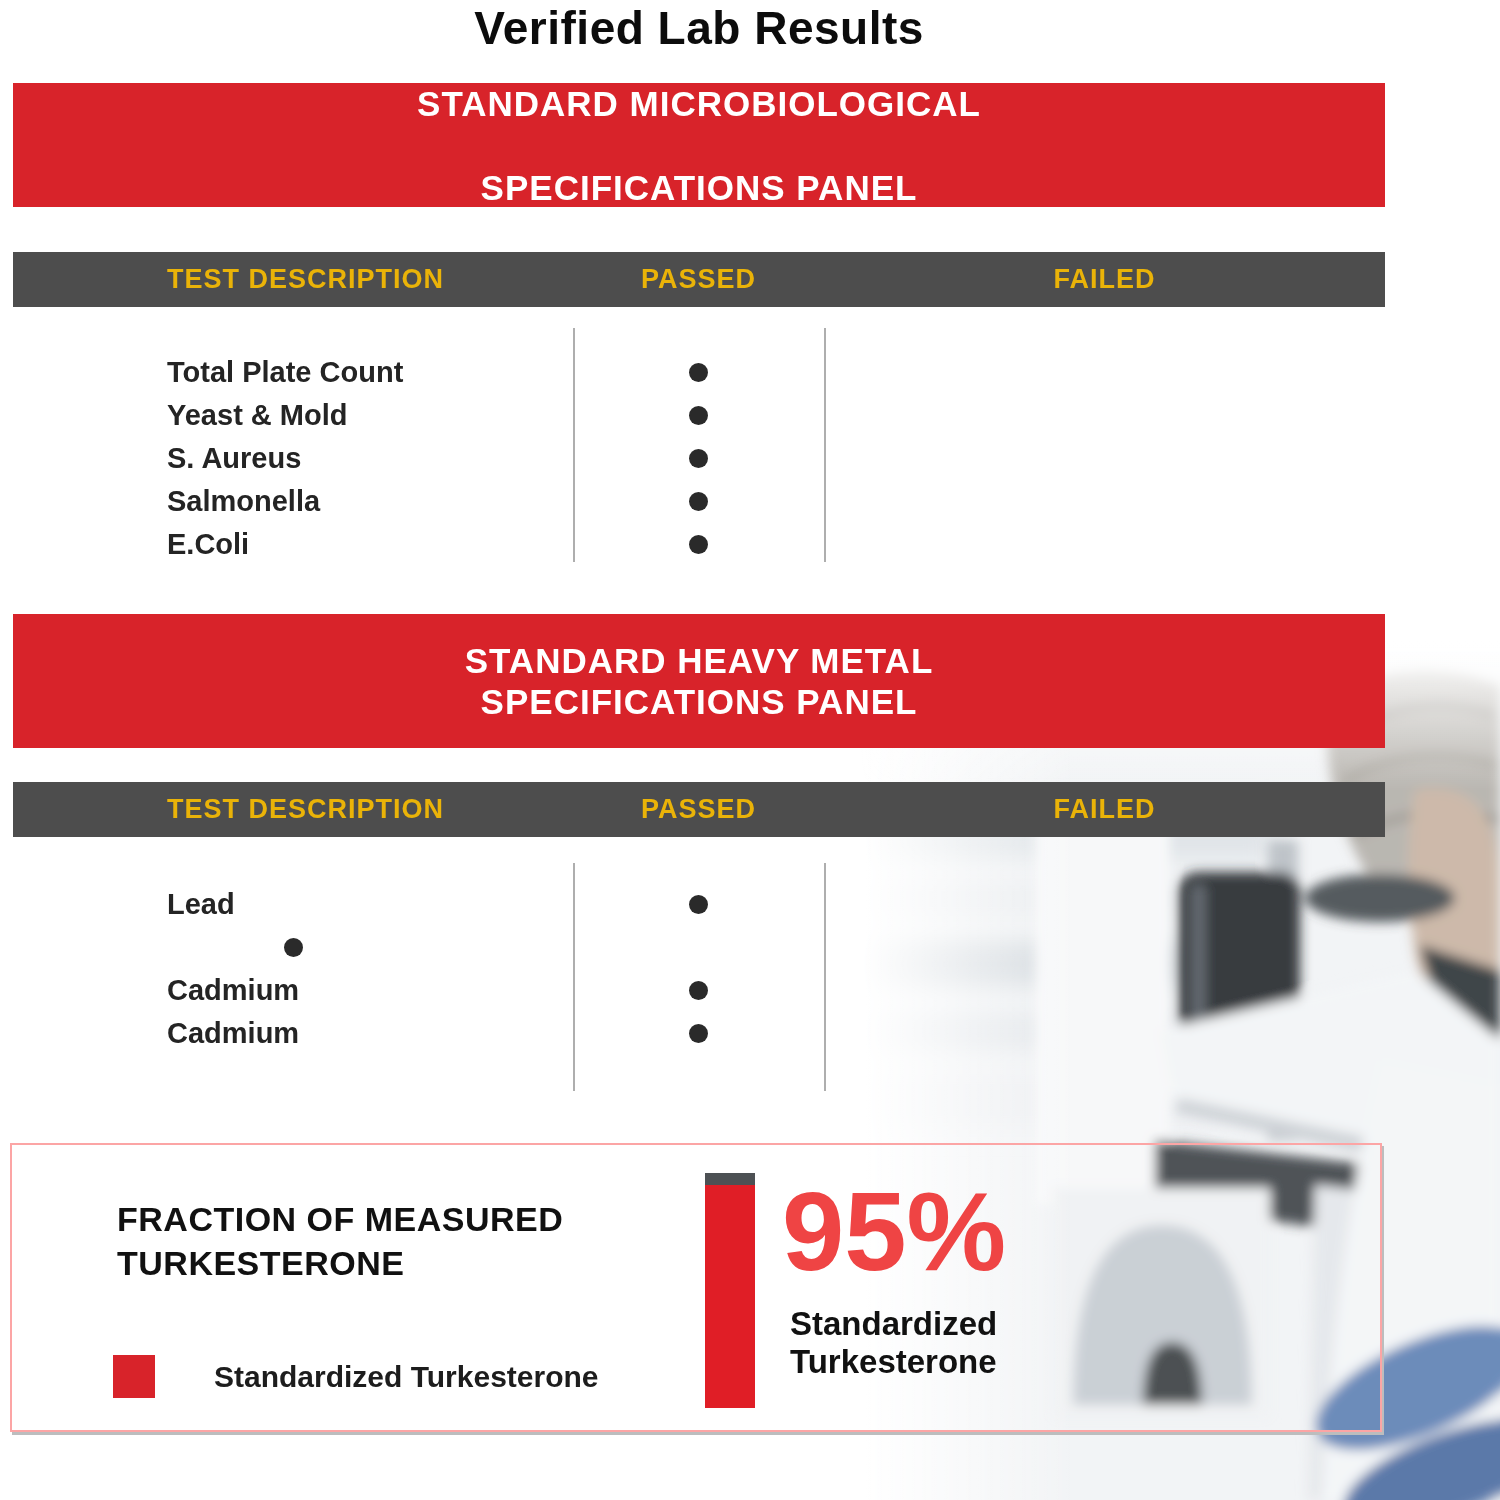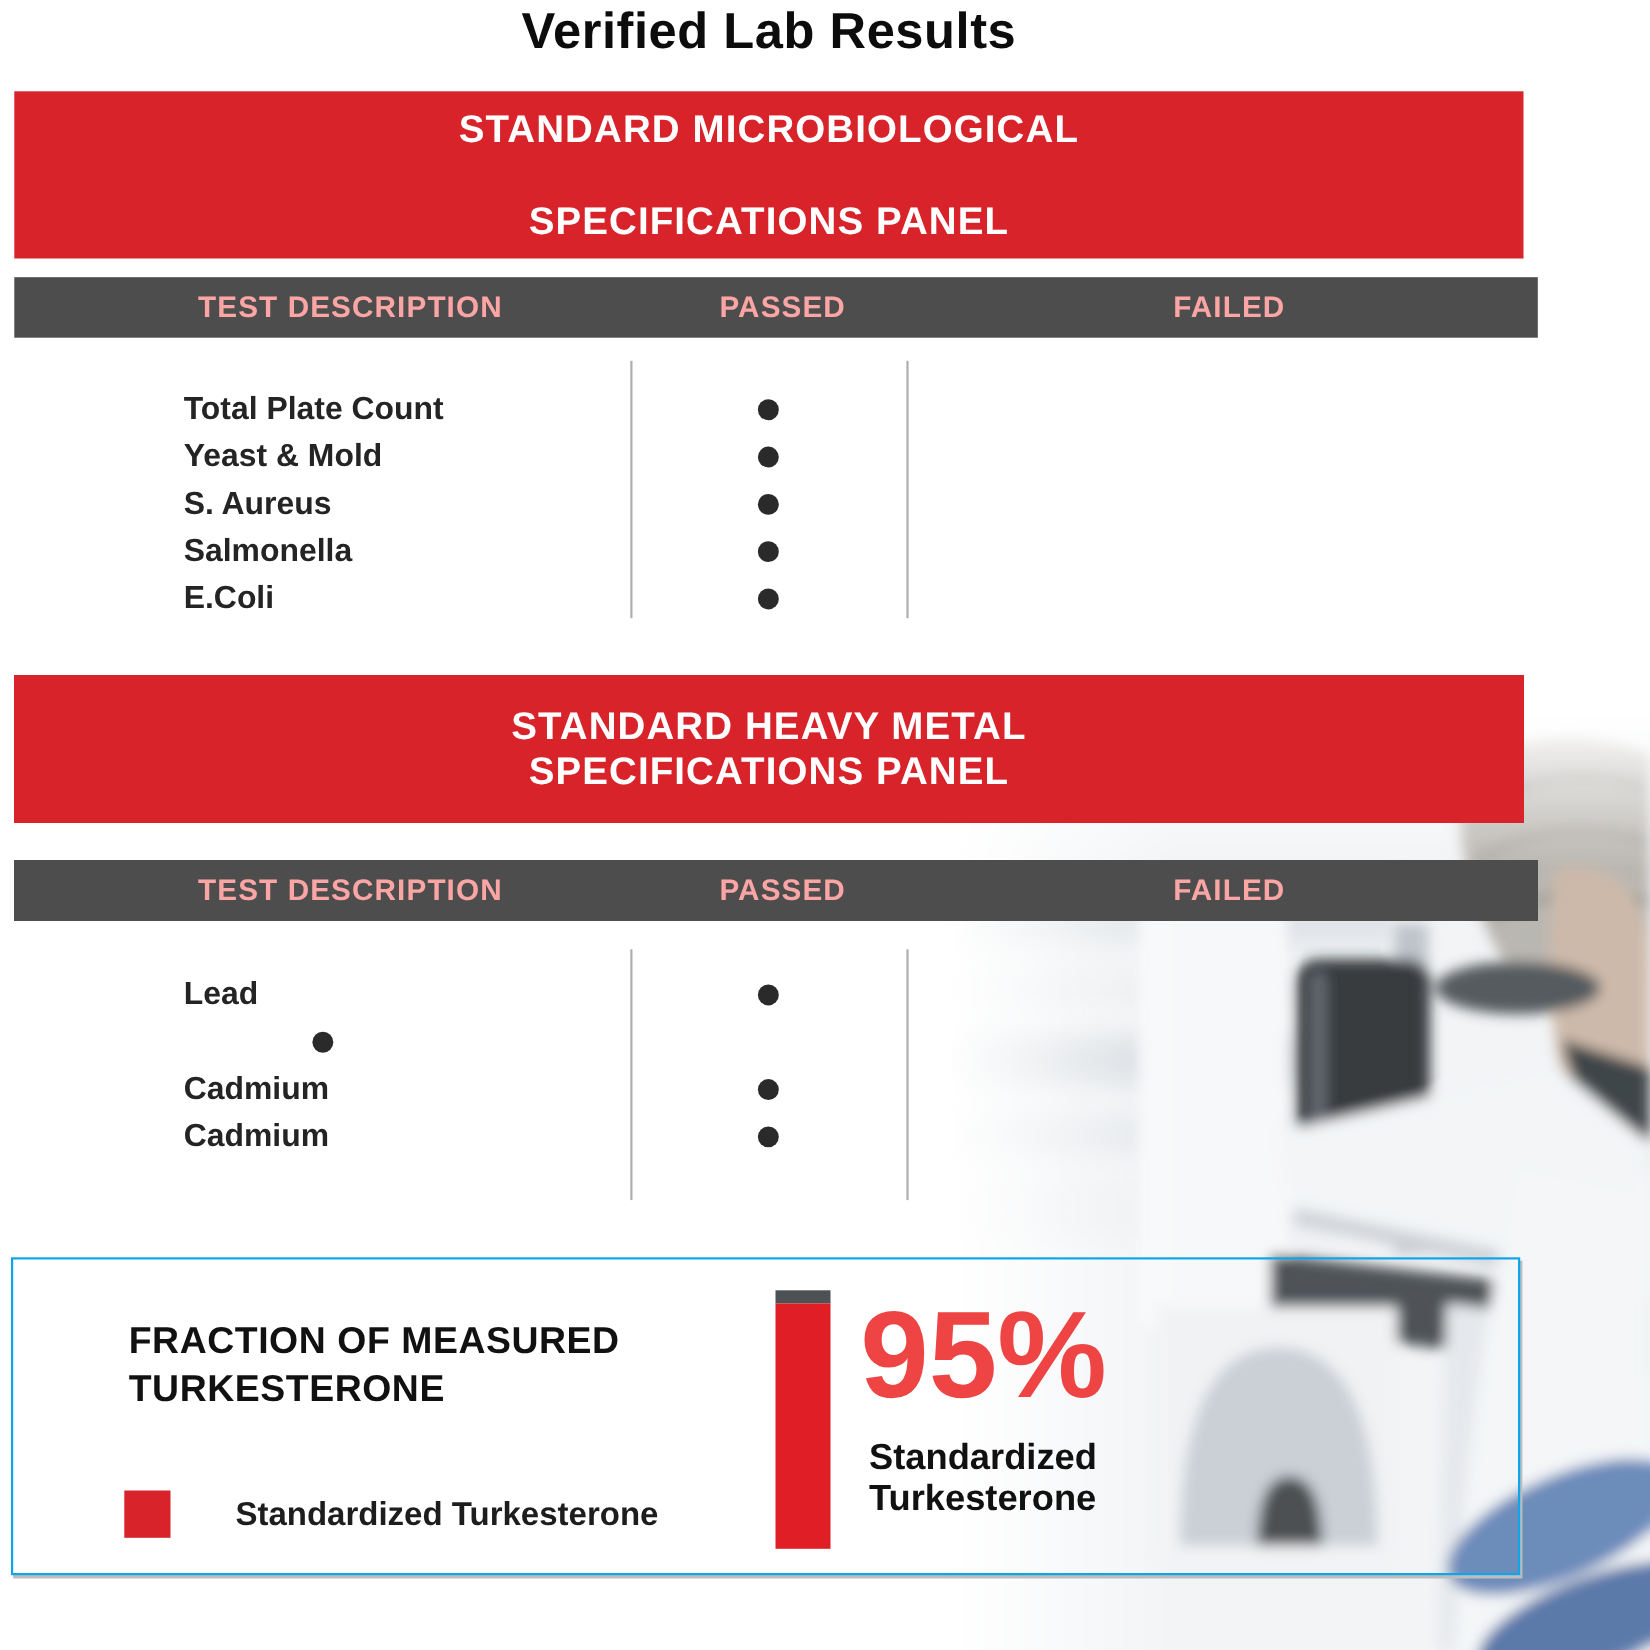--- a/index.html
+++ b/index.html
@@ -11,27 +11,27 @@
   .photo svg{display:block;width:100%;height:100%;}
 
   
   .title{position:absolute;left:13px;top:0px;width:1372px;text-align:center;
          font-size:46px;line-height:56px;font-weight:bold;color:#0c0c0c;letter-spacing:0.5px;z-index:3;}
 
   
   .banner{position:absolute;left:13px;width:1372px;display:flex;flex-direction:column;
           justify-content:center;align-items:center;text-align:center;color:#ffffff;
           font-weight:bold;font-size:35px;line-height:41px;letter-spacing:1px;z-index:3;}
-  .banner-1{top:83px;height:152px;gap:43px;}
+  .banner-1{top:83px;height:124px;gap:43px;}
   .banner-2{top:614px;height:134px;}
 
   
   .thead{position:absolute;left:13px;width:1372px;height:55px;display:grid;
-         grid-template-columns:560px 251px 561px;align-items:center;color:#fca5a5;
-         font-weight:bold;font-size:27px;letter-spacing:1px;z-index:3;padding-left:13px;}
+         grid-template-columns:560px 251px 561px;align-items:center;color:#eab308;
+         font-weight:bold;font-size:27px;letter-spacing:1px;z-index:3;}
   .thead-1{top:252px;}
   .thead-2{top:782px;}
   .thead .c1{padding-left:154px;}
   .thead .c2,.thead .c3{text-align:center;}
 
   
   .tbody{position:absolute;left:13px;width:1372px;z-index:3;}
   .tbody-1{top:351px;}
   .tbody-2{top:883px;}
   .trow{height:43px;display:grid;grid-template-columns:560px 251px 561px;align-items:center;}
@@ -41,21 +41,21 @@
 
   
   .vline{position:absolute;width:2px;background:#aeaeae;z-index:3;}
   .vl-t1{top:328px;height:234px;}
   .vl-t2{top:863px;height:228px;}
   .vl-a{left:573px;}
   .vl-b{left:824px;}
 
   
   .fraction-box{position:absolute;left:10px;top:1143px;width:1372px;height:289px;
-                border:2px solid #0ea5e9;box-shadow:2px 3px 0 #bcbdbe;z-index:3;box-sizing:border-box;}
+                border:2px solid #fca5a5;box-shadow:2px 3px 0 #bcbdbe;z-index:3;box-sizing:border-box;}
   .frac-heading{position:absolute;left:105px;top:52px;font-size:34px;line-height:44px;
                 font-weight:bold;color:#111111;letter-spacing:0.5px;}
   .legend{position:absolute;left:101px;top:210px;display:flex;align-items:center;}
   .legend-swatch{width:42px;height:43px;margin-right:27px;}
   .legend-label{font-size:30px;font-weight:bold;color:#1d1d1d;margin-left:32px;}
   .bar{position:absolute;left:693px;top:28px;width:50px;height:235px;display:flex;
        flex-direction:column;}
   .bar-remainder{flex:1;}
   .bar-fill{height:95%;}
   .big-value{position:absolute;left:770px;top:28px;font-size:112px;line-height:118px;

